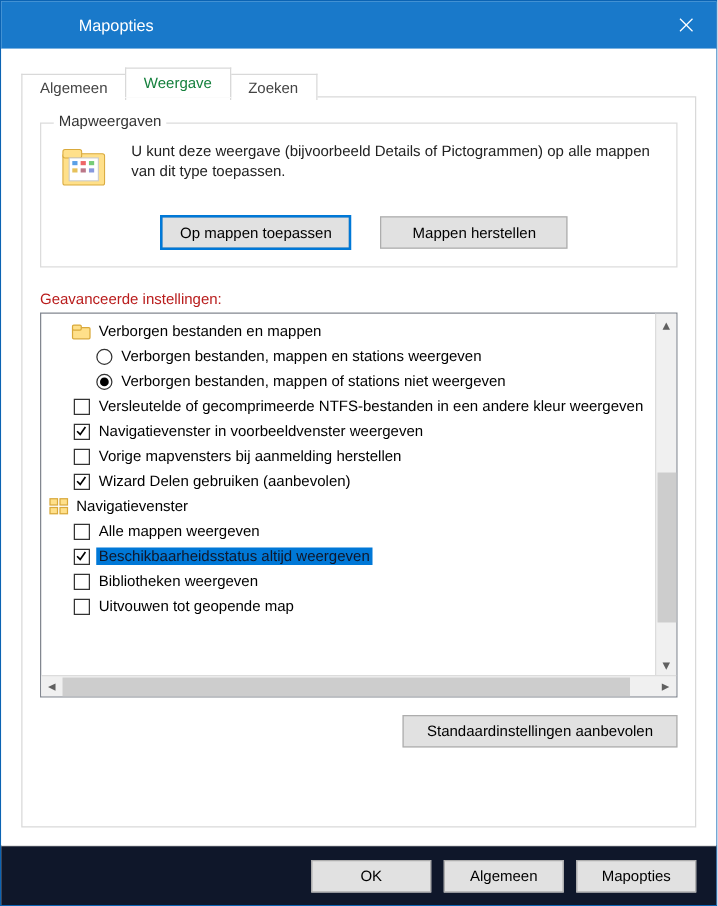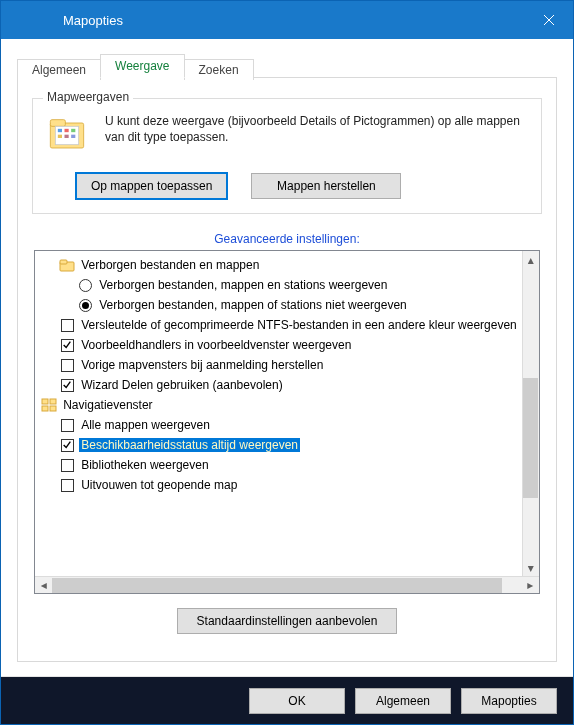--- a/index.html
+++ b/index.html
@@ -10,48 +10,48 @@
   .titlebar .close { width: 48px; height: 38px; display: flex; align-items: center; justify-content: center; cursor: pointer; }
   .titlebar .close svg { width: 12px; height: 12px; stroke: #fff; stroke-width: 1; }
 
   .client { flex: 1; background: #fff; padding: 12px 16px 14px 16px; display: flex; flex-direction: column; }
 
   .tabstrip { display: flex; align-items: flex-end; height: 26px; position: relative; }
   .tab { padding: 4px 14px 4px 14px; border: 1px solid #d9d9d9; border-bottom: none; background: #fff; margin-right: -1px; color: #444; cursor: pointer; position: relative; top: 1px; }
   .tab.inactive { top: 3px; padding-top: 3px; padding-bottom: 3px; background: #fff; }
   .tab.active { background: #fff; border-bottom: 1px solid #fff; z-index: 2; font-weight: 400; color: #15803d; }
 
-  .tabpage { border: 1px solid #d9d9d9; flex: 1; padding: 14px 14px 1px 14px; display: flex; flex-direction: column; align-items: center; }
+  .tabpage { border: 1px solid #d9d9d9; flex: 1; padding: 14px 14px 1px 14px; display: flex; flex-direction: column; }
 
   .groupbox { border: 1px solid #dcdcdc; position: relative; padding: 14px 12px 14px 12px; margin-top: 6px; }
   .groupbox .legend { position: absolute; top: -9px; left: 10px; background: #fff; padding: 0 4px; color: #333; }
 
   .grouprow { display: flex; gap: 16px; }
   .foldericon { width: 44px; height: 48px; flex: 0 0 44px; display: flex; align-items: flex-start; justify-content: center; }
   .foldericon svg { width: 40px; height: 40px; }
   .groupdesc { flex: 1; color: #222; line-height: 1.35; }
-  .groupbtns { display: flex; gap: 24px; margin-top: 12px; margin-left: 31px; }
+  .groupbtns { display: flex; gap: 24px; margin-top: 12px; margin-left: 84px; }
   .btn { border: 1px solid #adadad; background: #e1e1e1; color: #000; padding: 5px 14px; font: inherit; cursor: pointer; min-width: 150px; text-align: center; }
   .btn.focus { outline: 2px solid #0078d7; outline-offset: -1px; }
 
-  .advlabel { margin-top: 18px; color: #1d4ed8; }
-  .treewrap { border: 1px solid #828790; margin-top: 4px; height: 344px; position: relative; background: #fff; display: flex; flex-direction: column; }
+  .advlabel { margin-top: 18px; color: #b91c1c; }
+  .treewrap { border: 1px solid #828790; margin-top: 4px; height: 308px; position: relative; background: #fff; display: flex; flex-direction: column; }
   .tree { flex: 1; overflow: hidden; padding: 4px 0 0 6px; position: relative; }
   .vscroll { position: absolute; right: 0; top: 0; bottom: 17px; width: 17px; background: #f0f0f0; border-left: 1px solid #dcdcdc; display: flex; flex-direction: column; align-items: center; }
   .vscroll .arrow { width: 17px; height: 17px; display: flex; align-items: center; justify-content: center; color: #606060; cursor: pointer; }
   .vscroll .thumb { width: 15px; background: #cdcdcd; border-radius: 0; margin: 0 auto; }
   .hscroll { height: 17px; background: #f0f0f0; border-top: 1px solid #dcdcdc; display: flex; align-items: center; }
   .hscroll .arrow { width: 17px; height: 17px; display: flex; align-items: center; justify-content: center; color: #606060; cursor: pointer; }
   .hscroll .track { flex: 1; height: 17px; position: relative; }
   .hscroll .thumb { position: absolute; top: 1px; bottom: 1px; background: #cdcdcd; }
 
   .node { display: flex; align-items: center; height: 20px; white-space: nowrap; color: #000; gap: 4px; padding-right: 20px; }
   .node .ico { width: 16px; height: 16px; flex: 0 0 16px; display: inline-flex; align-items: center; justify-content: center; }
   .node .txt { padding: 0 2px; }
-  .node.sel .txt { background: #0078d7; color: #fef9c3; }
+  .node.sel .txt { background: #0078d7; color: #0f172a; }
   .indent1 { padding-left: 18px; }
   .indent2 { padding-left: 36px; }
   .chk { width: 13px; height: 13px; border: 1px solid #333; display: inline-flex; align-items: center; justify-content: center; background: #fff; }
   .chk svg { width: 10px; height: 10px; stroke: #000; stroke-width: 1.6; fill: none; }
   .radio { width: 13px; height: 13px; border: 1px solid #333; border-radius: 50%; display: inline-flex; align-items: center; justify-content: center; background: #fff; }
   .radio.on::after { content: ""; width: 7px; height: 7px; background: #000; border-radius: 50%; }
 
   .restore-row { display: flex; justify-content: flex-end; margin-top: 14px; }
   .restore-row .btn { min-width: 220px; }
 
@@ -135,21 +135,21 @@
               <span class="txt">Versleutelde of gecomprimeerde NTFS-bestanden in een andere kleur weergeven</span>
             </div>
             <div class="node indent1">
               <span class="ico">
                 <span class="chk">
                   <svg viewBox="0 0 12 12">
                     <polyline points="2,6 5,9 10,2"></polyline>
                   </svg>
                 </span>
               </span>
-              <span class="txt">Voorbeeldhandlers in voorbeeldvenster weergeven</span>
+              <span class="txt">Navigatievenster in voorbeeldvenster weergeven</span>
             </div>
             <div class="node indent1">
               <span class="ico">
                 <span class="chk"></span>
               </span>
               <span class="txt">Vorige mapvensters bij aanmelding herstellen</span>
             </div>
             <div class="node indent1">
               <span class="ico">
                 <span class="chk">

